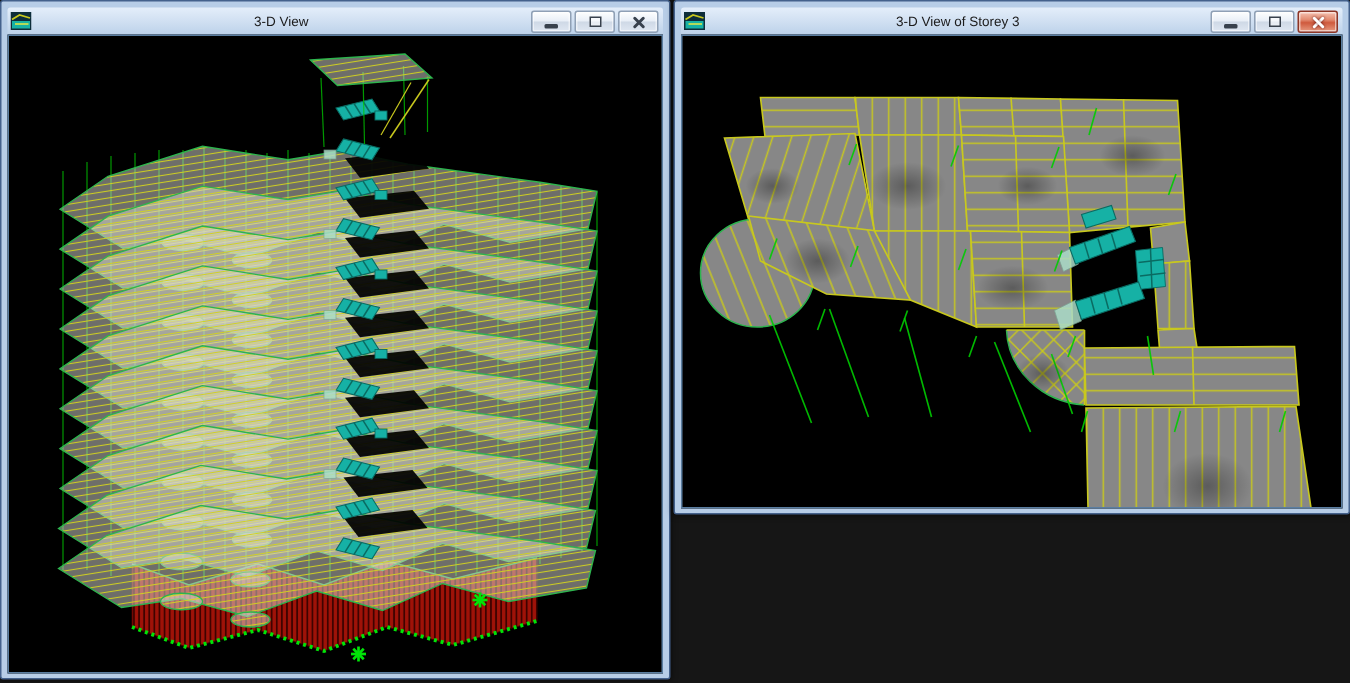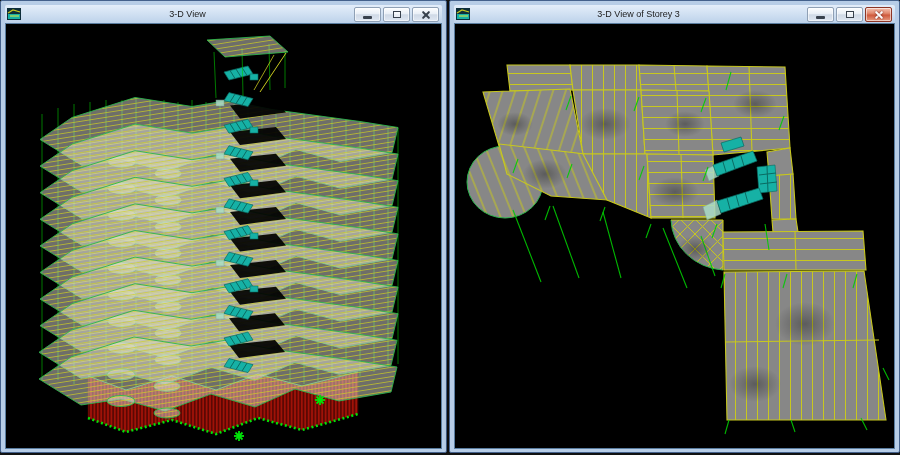--- a/index.html
+++ b/index.html
@@ -10,21 +10,21 @@
   }
   .win{
     position:absolute;top:0;box-sizing:border-box;
     border:1px solid var(--window-frame-edge,#44618c);
     background:var(--window-frame,#b7cde7);
     padding:4px;border-radius:2px;
     box-shadow:0 0 4px rgba(0,0,0,.6);
     text-align:center;
   }
   #win-left{left:0;width:447px;height:453px;}
-  #win-right{left:449px;width:451px;height:453px;}
+  #win-right{left:449px;width:451px;height:343px;}
   .titlebar{
     height:18px;display:flex;align-items:center;gap:4px;padding:0 2px;
     background:linear-gradient(var(--titlebar-top,#e3edf9),var(--titlebar-bottom,#bed3ea));
     border-radius:2px 2px 0 0;
   }
   .title-icon{width:14px;height:12px;flex:0 0 auto;display:block;}
   .title-text{
     font-size:9px;color:var(--title-text,#1b1b1b);white-space:nowrap;
     flex:1 1 auto;overflow:hidden;line-height:12px;
   }

